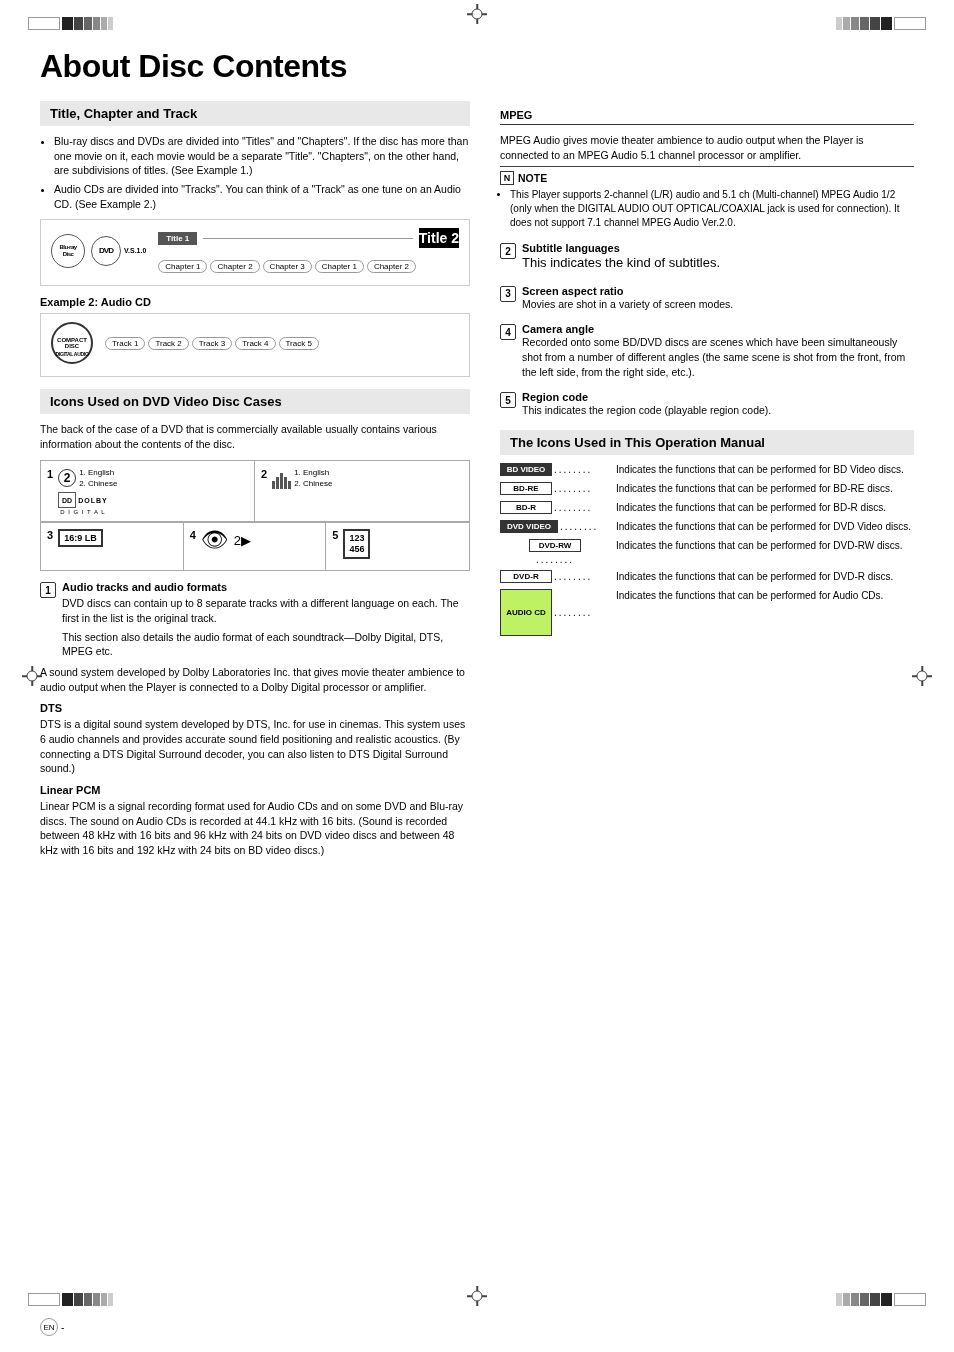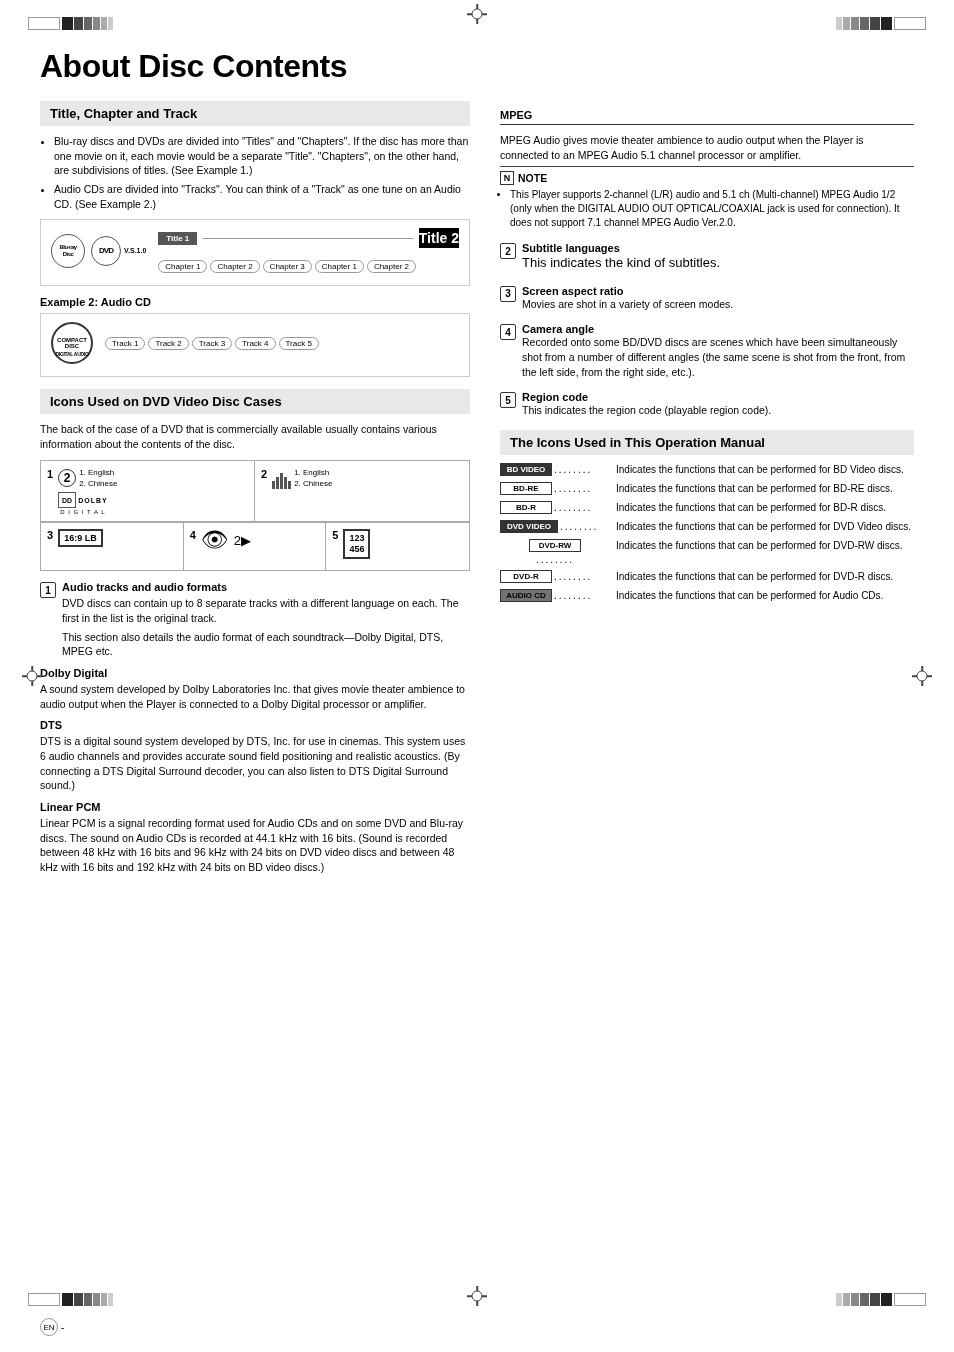--- a/index.html
+++ b/index.html
@@ -416,21 +416,20 @@
         <div class="numbered-item">
           <div class="num-badge">1</div>
           <div>
             <div style="font-size:11px; font-weight:bold; margin-bottom:3px;">Audio tracks and audio formats</div>
             <p style="font-size:10.5px; line-height:1.4; margin-bottom:4px;">DVD discs can contain up to 8 separate tracks with a different language on each. The first in the list is the original track.</p>
             <p style="font-size:10.5px; line-height:1.4;">This section also details the audio format of each soundtrack—Dolby Digital, DTS, MPEG etc.</p>
           </div>
         </div>
 
         <div style="margin-left:0; margin-top:6px;">
-          <div class="sub-section-title">Dolby Digital</div>
           <p style="font-size:10.5px; line-height:1.4; margin-bottom:8px;">A sound system developed by Dolby Laboratories Inc. that gives movie theater ambience to audio output when the Player is connected to a Dolby Digital processor or amplifier.</p>
 
           <div class="sub-section-title">DTS</div>
           <p style="font-size:10.5px; line-height:1.4; margin-bottom:8px;">DTS is a digital sound system developed by DTS, Inc. for use in cinemas. This system uses 6 audio channels and provides accurate sound field positioning and realistic acoustics. (By connecting a DTS Digital Surround decoder, you can also listen to DTS Digital Surround sound.)</p>
 
           <div class="sub-section-title">Linear PCM</div>
           <p style="font-size:10.5px; line-height:1.4;">Linear PCM is a signal recording format used for Audio CDs and on some DVD and Blu-ray discs. The sound on Audio CDs is recorded at 44.1 kHz with 16 bits. (Sound is recorded between 48 kHz with 16 bits and 96 kHz with 24 bits on DVD video discs and between 48 kHz with 16 bits and 192 kHz with 24 bits on BD video discs.)</p>
         </div>
       </div>
     </div>
@@ -542,21 +541,21 @@
         <div class="icons-used-row">
           <div style="display:flex; align-items:center; gap:2px; min-width:110px;">
             <div style="border:1.5px solid #333; padding:1px 4px; font-size:8px; font-weight:bold; background:#fff; color:#000; min-width:52px; text-align:center;">DVD-R</div>
             <span class="dots-leader">........</span>
           </div>
           <span class="disc-desc-text">Indicates the functions that can be performed for DVD-R discs.</span>
         </div>
 
         <div class="icons-used-row">
           <div style="display:flex; align-items:center; gap:2px; min-width:110px;">
-            <div style="border:1.5px solid #333; padding:1px 4px; font-size:8px; font-weight:bold; background:#737373; color:#000; min-width:52px; text-align:center;">AUDIO CD</div>
+            <div style="border:1.5px solid #333; padding:18px 4px; font-size:8px; font-weight:bold; background:#bef264; color:#000; min-width:52px; text-align:center;">AUDIO CD</div>
             <span class="dots-leader">........</span>
           </div>
           <span class="disc-desc-text">Indicates the functions that can be performed for Audio CDs.</span>
         </div>
       </div>
     </div>
   </div>
 </div>
 
 <div style="position:absolute; left:22px; top:50%; transform:translateY(-50%); width:20px; height:20px;">

